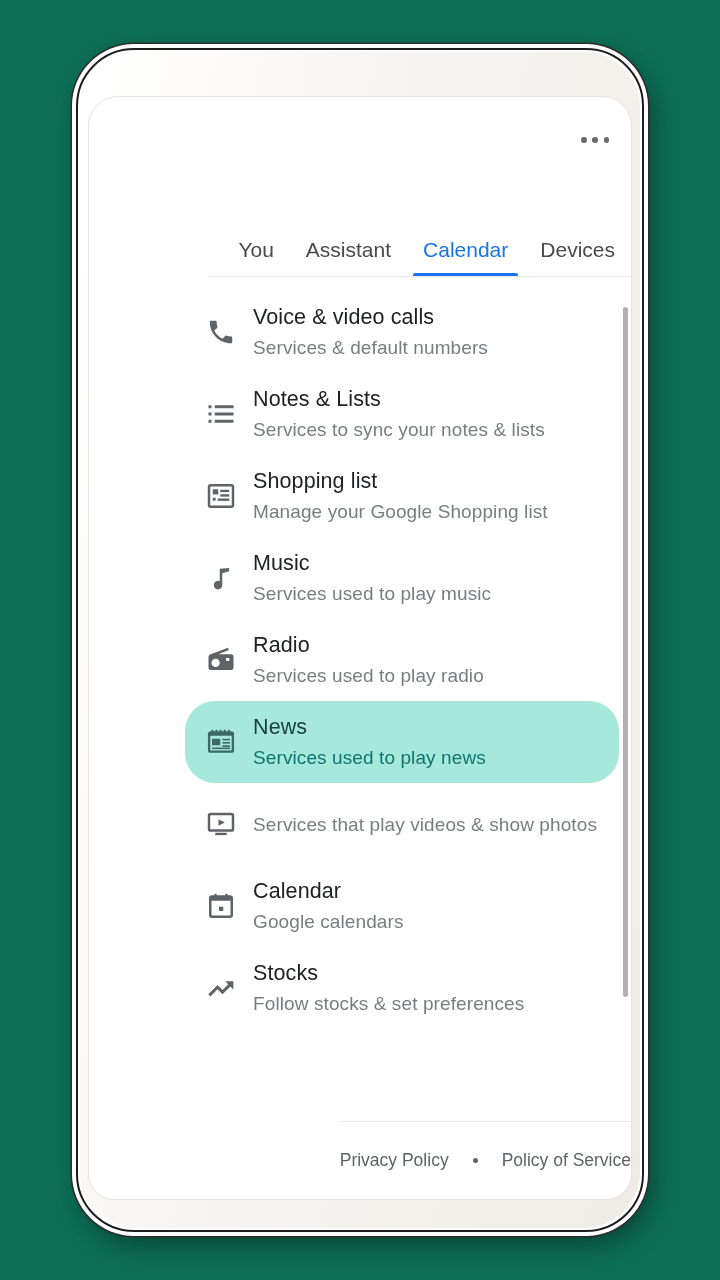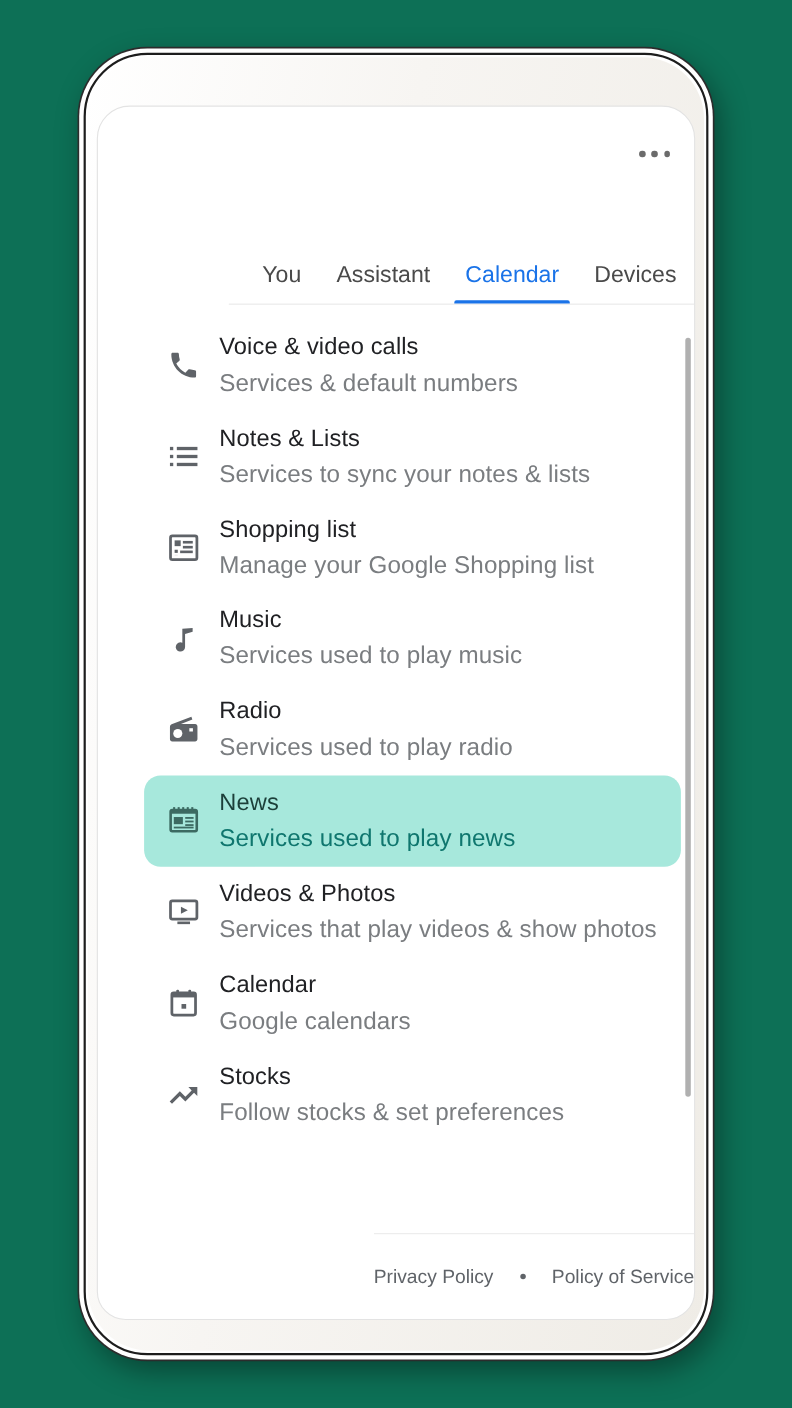--- a/index.html
+++ b/index.html
@@ -155,42 +155,41 @@
     align-items: center;
     gap: 10px;
     padding: 10px 22px 10px 14px;
     margin: 0 12px;
     border-radius: 30px;
     cursor: pointer;
     min-height: 82px;
   }
   .service-row.highlighted {
     background: #a7e8dc;
-    border-radius: 15px;
   }
   .service-icon {
     flex: 0 0 44px;
     width: 44px;
     height: 44px;
     display: flex;
     align-items: center;
     justify-content: center;
     color: #5f6368;
   }
   .service-row.highlighted .service-icon { color: #3c6a62; }
   .service-icon svg { display: block; }
   .service-text { min-width: 0; }
   .service-title {
     font-size: 21.5px;
     color: #202124;
     line-height: 1.35;
     letter-spacing: .1px;
   }
   .service-sub {
-    font-size: 22px;
+    font-size: 19px;
     color: #7a7d80;
     line-height: 1.4;
     margin-top: 3px;
     letter-spacing: .1px;
   }
   .service-row.highlighted .service-title { color: #1c3f39; }
   .service-row.highlighted .service-sub { color: #0f766e; }
 
   
   #scrollbar-track {
@@ -365,21 +364,20 @@
 
       <div class="service-row">
         <span class="service-icon">
           <svg width="30" height="30" viewBox="0 0 24 24" fill="none">
             <rect x="2.4" y="4" width="19.2" height="13.2" rx="1.3" stroke="currentColor" stroke-width="2"></rect>
             <path d="M10 8.2l5 2.6-5 2.6z" fill="currentColor"></path>
             <rect x="7.4" y="19" width="9.2" height="1.9" fill="currentColor"></rect>
           </svg>
         </span>
         <span class="service-text">
-          <span class="service-title" style="display:block">Videos &amp; Photos</span>
           <span class="service-sub" style="display:block">Services that play videos &amp; show photos</span>
         </span>
       </div>
 
       <div class="service-row">
         <span class="service-icon">
           <svg width="30" height="30" viewBox="0 0 24 24" fill="none">
             <rect x="3.4" y="4.4" width="17.2" height="16.2" rx="1.4" stroke="currentColor" stroke-width="2"></rect>
             <rect x="3.4" y="4.4" width="17.2" height="3.4" fill="currentColor"></rect>
             <rect x="6.6" y="2.2" width="2" height="3.6" rx="0.8" fill="currentColor"></rect>

